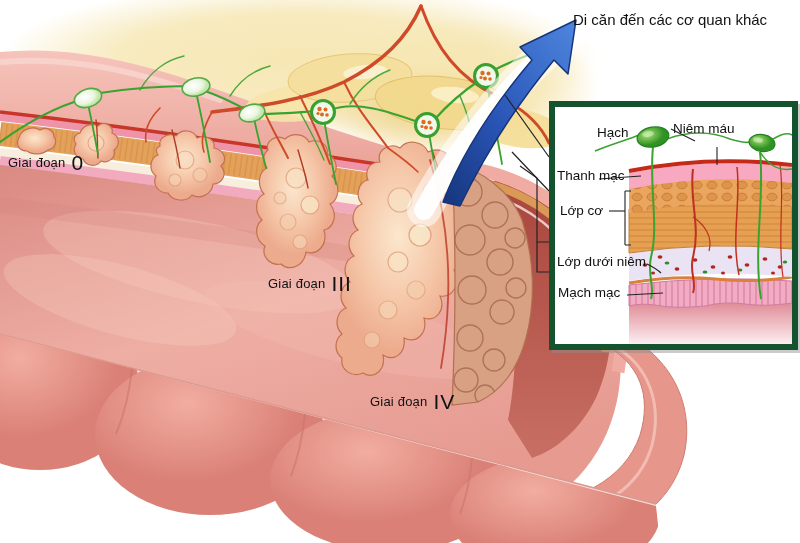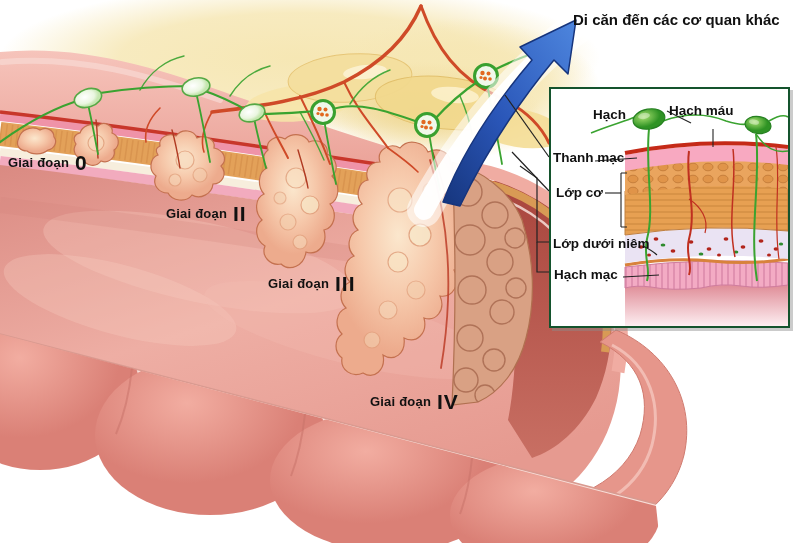--- a/index.html
+++ b/index.html
@@ -1,24 +1,24 @@
 <!DOCTYPE html>
 <html style="--arrow-blue: #2a56b8; --vessel-red: #c9462a; --lymph-green: #3aa330; --fat-yellow: #f4df9e; --muscle-orange: #e2a159; --mucosa-pink: #f3abc4; --lumen-salmon: #e9a297; --tumor-peach: #f5c4a6; --label-text: #111111;"><head>
 <meta charset="utf-8">
 <style>
   html,body{margin:0;padding:0;background:#fff;}
   .scene{position:relative;width:800px;height:543px;background:#fff;overflow:hidden;
          font-family:"Liberation Sans",sans-serif;}
   .scene svg{position:absolute;left:0;top:0;}
-  .label{position:absolute;color:var(--label-text,#111);font-weight:700;white-space:nowrap;}
+  .label{position:absolute;color:var(--label-text,#111);font-weight:400;white-space:nowrap;}
   .stage{font-size:13px;letter-spacing:.2px;text-align:center;}
   .stage .num{font-size:21px;margin-left:6px;vertical-align:-3px;letter-spacing:1px;}
   .meta-label{left:573px;top:11px;font-size:15px;}
-  .inset{position:absolute;left:549px;top:87px;width:237px;height:237px;background:#fff;
-         border:2px solid #14532d;box-shadow:3px 3px 0 rgba(140,140,140,.45);}
+  .inset{position:absolute;left:549px;top:101px;width:237px;height:237px;background:#fff;
+         border:6px solid #14532d;box-shadow:3px 3px 0 rgba(140,140,140,.45);}
   .inset svg{position:absolute;left:0;top:0;}
   .inset .label{font-size:13.5px;}
 </style>
 </head>
 <body>
 
 <div class="scene">
 
 <svg width="800" height="543" viewBox="0 0 800 543">
   <defs>
@@ -259,21 +259,20 @@
 
   <g stroke="#222" stroke-width="1.2" fill="none">
     <path d="M549,157 L505,95"></path>
     <path d="M549,191 L512,152"></path>
     <path d="M549,242 L537,242 L537,178 L520,166"></path>
     <path d="M549,272 L537,272 L537,242"></path>
   </g>
 </svg>
 
 <div class="label stage" style="left:8px;top:151px"><span>Giai đoạn</span><span class="num">0</span></div>
-<div class="label stage" style="left:166px;top:202px"><span>Giai đoạn</span><span class="num">II</span></div>
 <div class="label stage" style="left:370px;top:390px"><span>Giai đoạn</span><span class="num">IV</span></div>
 <div class="label stage" style="left:268px;top:272px"><span>Giai đoạn</span><span class="num">III</span></div>
 
 <div class="label meta-label">Di căn đến các cơ quan khác</div>
 
 <div class="inset">
   <svg width="237" height="237" viewBox="0 0 237 237">
     <defs>
       <pattern id="cobb" width="15" height="12" patternUnits="userSpaceOnUse">
         <rect width="15" height="12" fill="#eaa55e"></rect>
@@ -351,20 +350,20 @@
         <path d="M162,40 L162,58"></path>
         <path d="M44,72 L86,69"></path>
         <path d="M54,104 L70,104"></path>
         <path d="M70,84 L76,84 M70,84 L70,138 M70,138 L76,138"></path>
         <path d="M92,157 Q102,162 106,166"></path>
         <path d="M72,188 L108,186"></path>
       </g>
     </g>
   </svg>
   <div class="label" style="left:42px;top:18px">Hạch</div>
-  <div class="label" style="left:118px;top:14px">Hạch máu</div>
+  <div class="label" style="left:118px;top:14px">Niêm máu</div>
   <div class="label" style="left:2px;top:61px">Thanh mạc</div>
   <div class="label" style="left:5px;top:96px">Lớp cơ</div>
   <div class="label" style="left:2px;top:147px">Lớp dưới niêm</div>
-  <div class="label" style="left:3px;top:178px">Hạch mạc</div>
+  <div class="label" style="left:3px;top:178px">Mạch mạc</div>
 </div>
 
 </div>
 
 </body></html>

